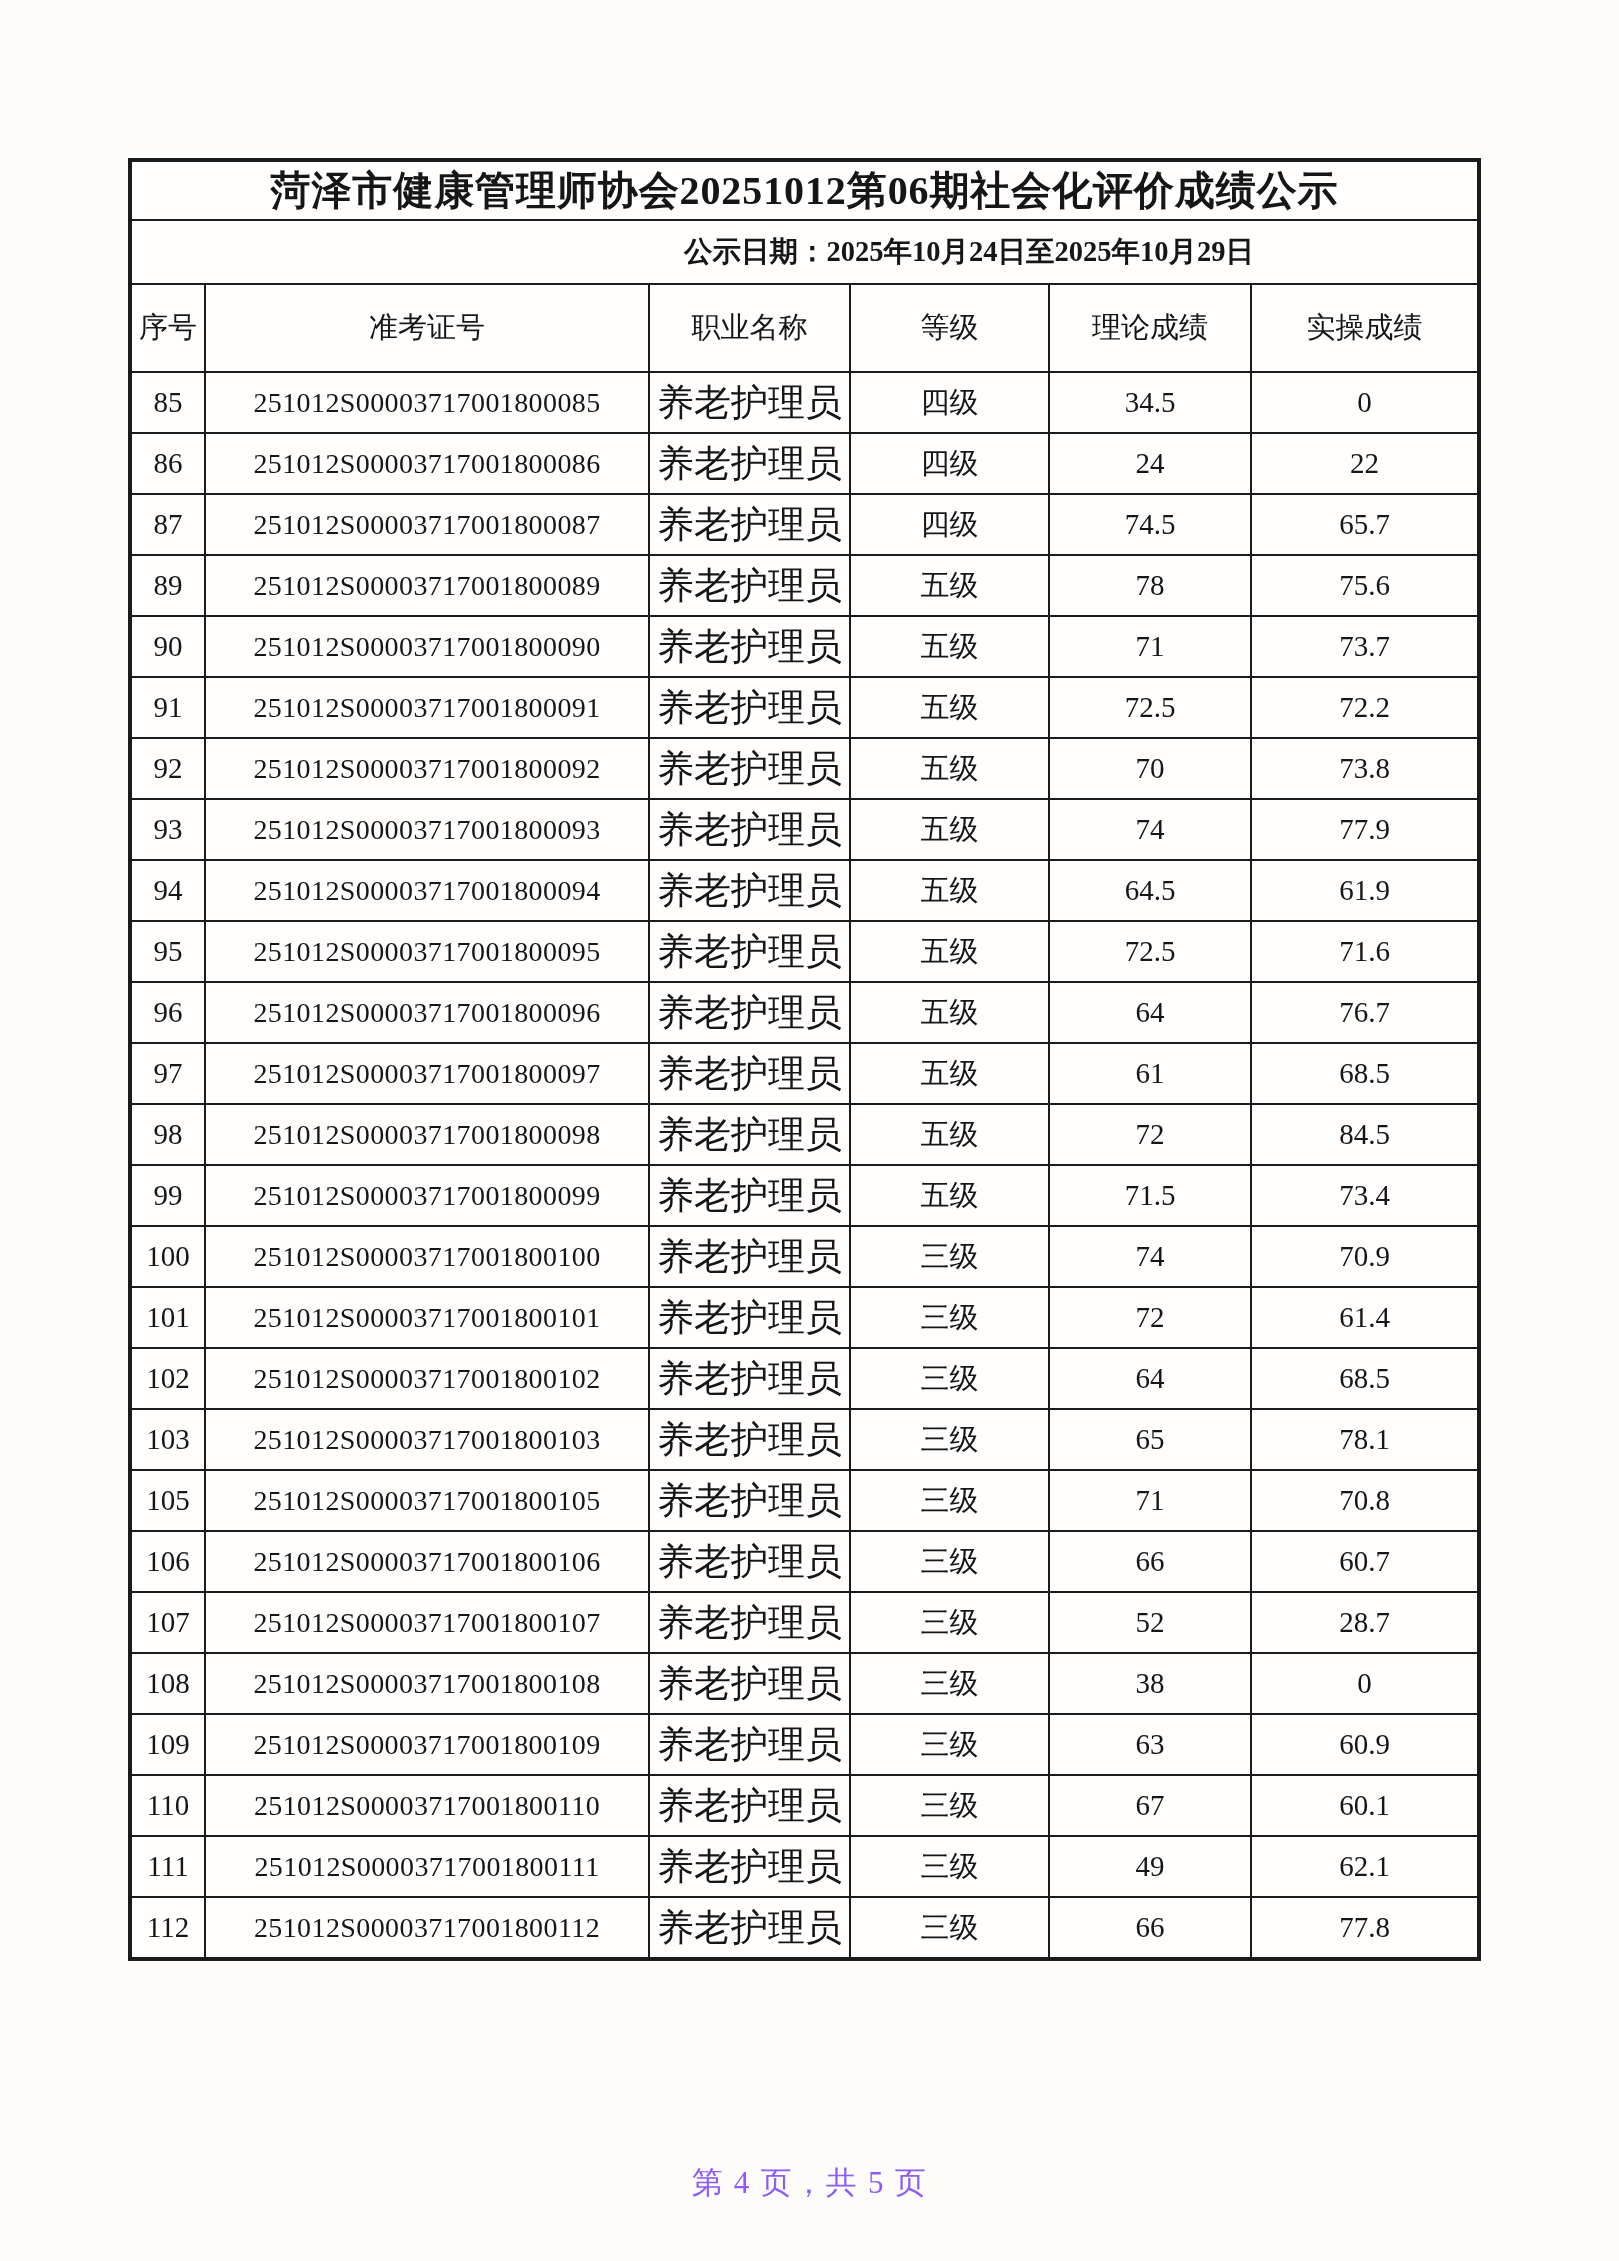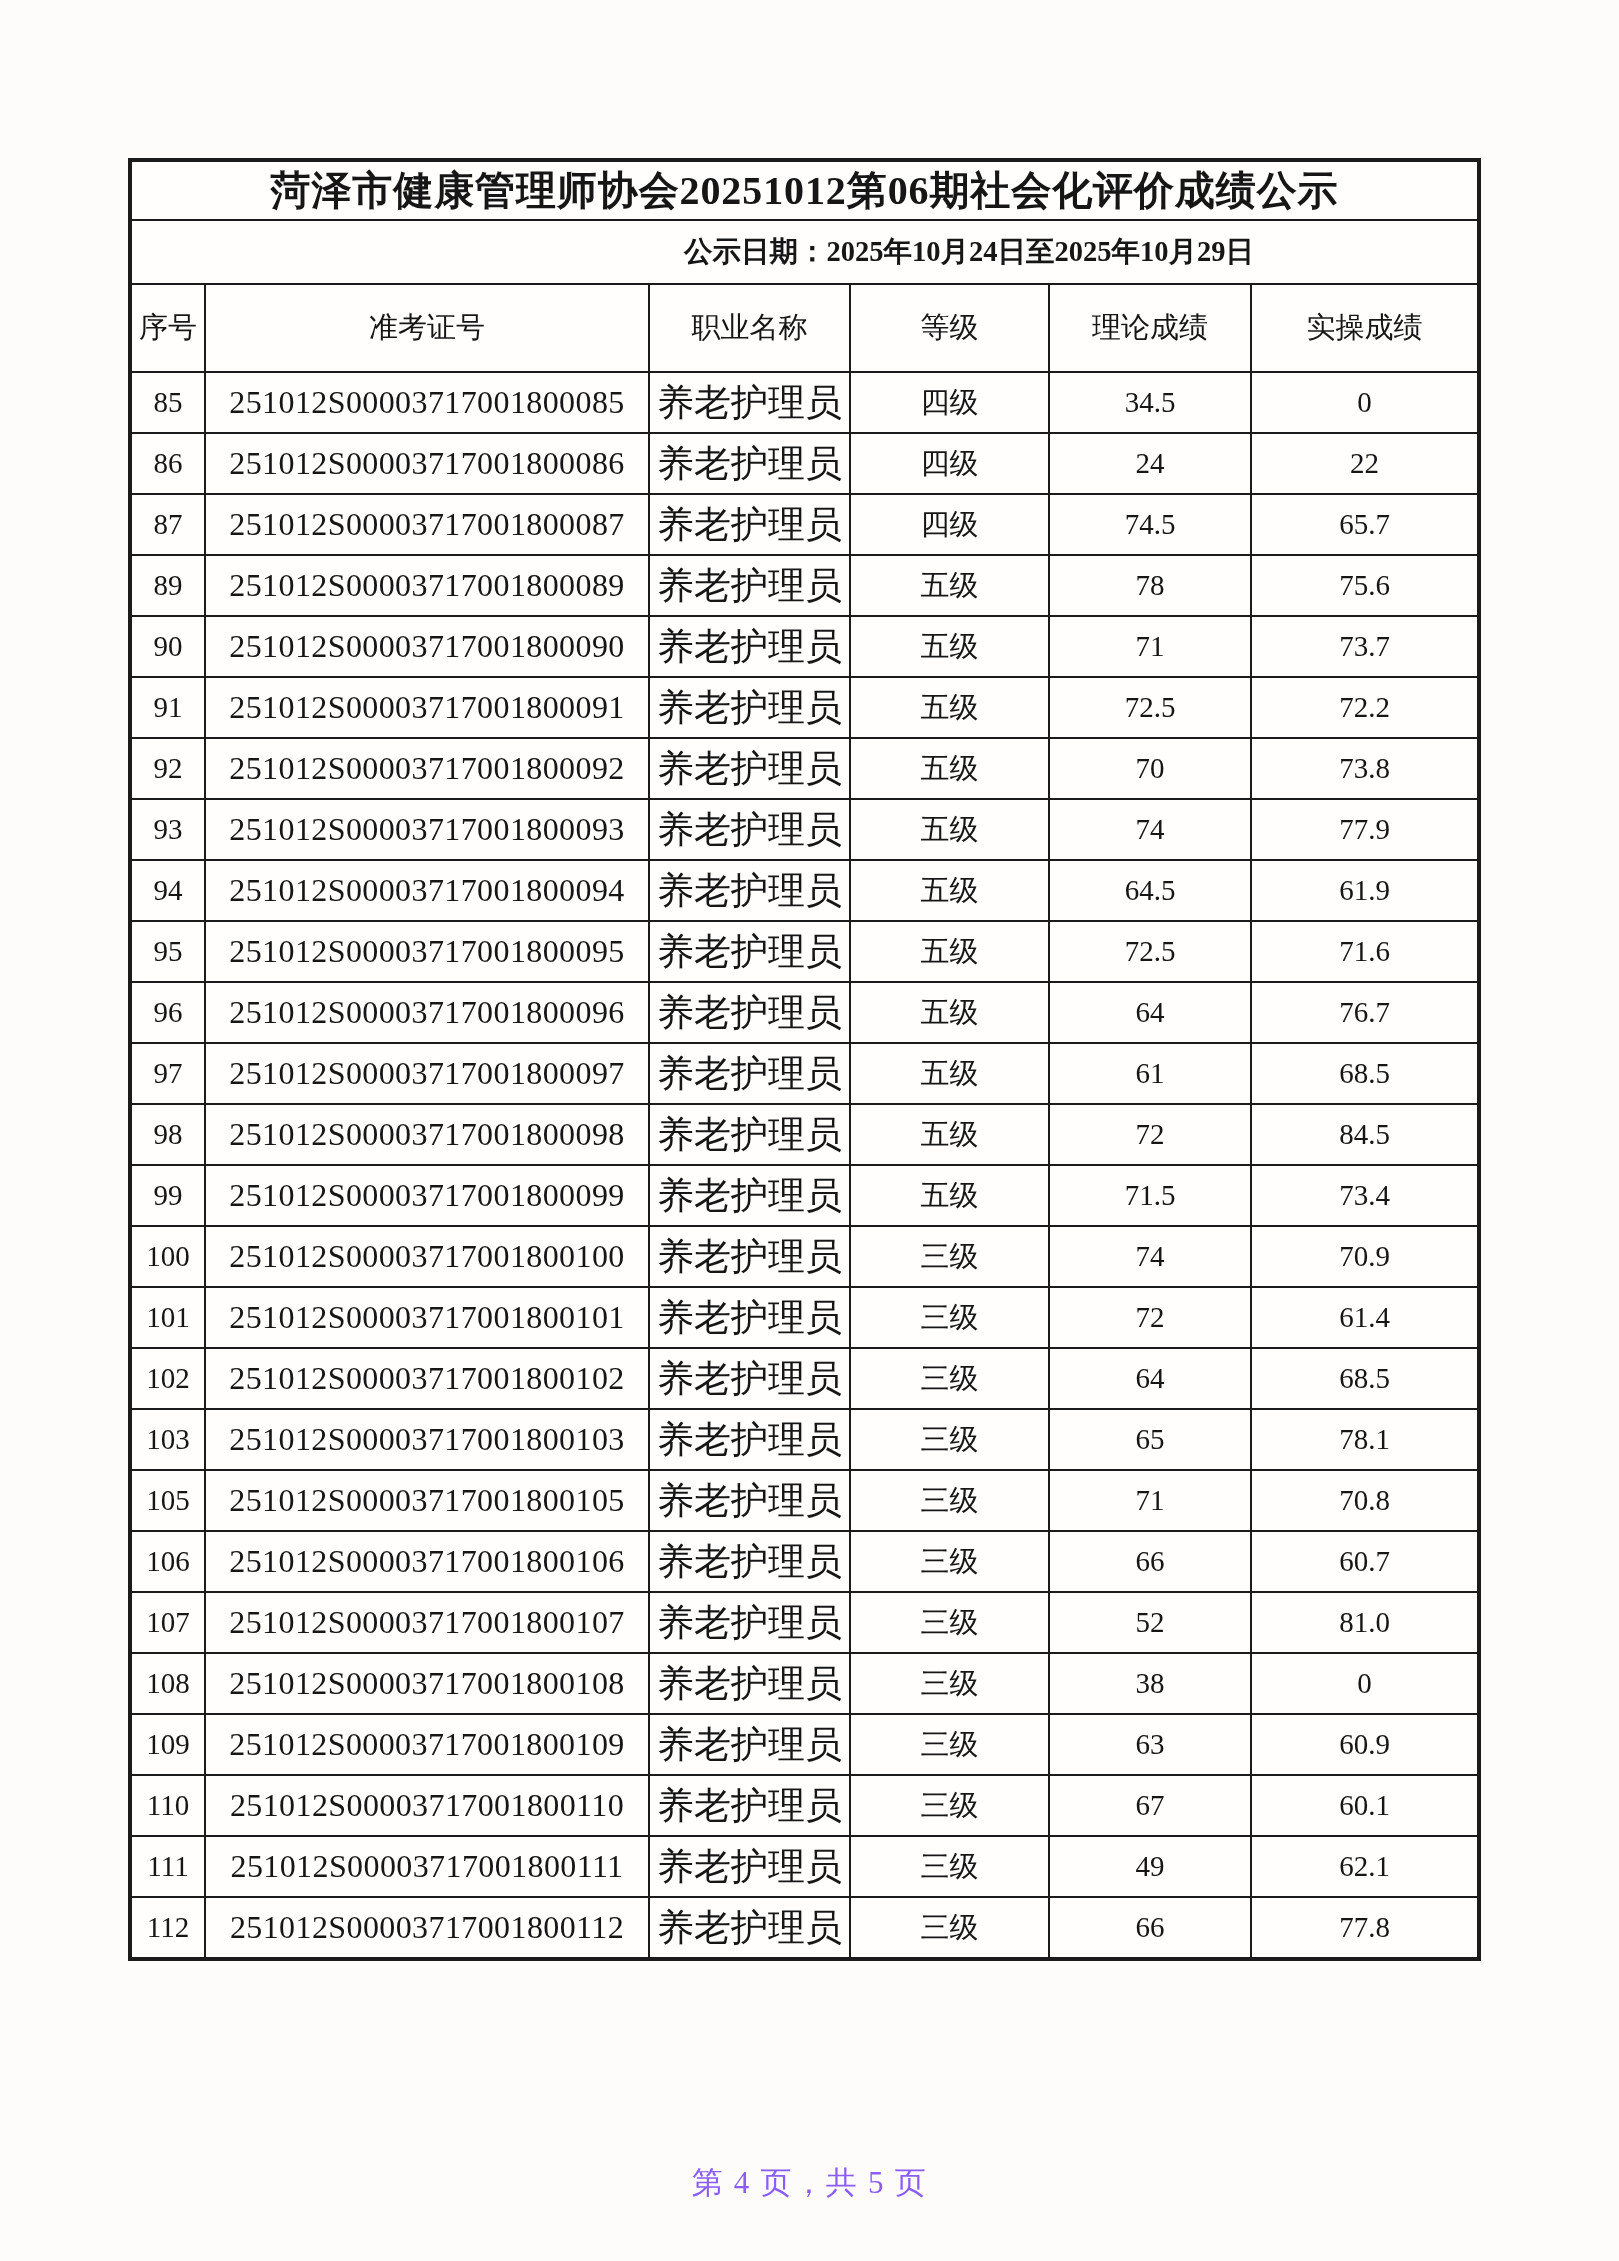--- a/index.html
+++ b/index.html
@@ -58,21 +58,21 @@
   }
   td.data-cell {
     height: 57px;
     vertical-align: middle;
     text-align: center;
     font-size: 29px;
     border-top-width: 3.5px;
     border-bottom-width: 3.5px;
     white-space: nowrap;
   }
-  td.data-cell.ticket { font-size: 32px; letter-spacing: 0.4px; }
+  td.data-cell.ticket { font-size: 28px; letter-spacing: 0.4px; }
   td.data-cell.occupation { font-size: 37px; }
   .page-footer {
     position: absolute;
     left: 0; top: 2162px;
     width: 100%;
     text-align: center;
     font-size: 31px;
     letter-spacing: 1.7px;
     color: #8b5cf6;
   }
@@ -267,21 +267,21 @@
           <td class="data-cell level">三级</td>
           <td class="data-cell theory">66</td>
           <td class="data-cell practical">60.7</td>
         </tr>
         <tr>
           <td class="data-cell seq">107</td>
           <td class="data-cell ticket">251012S00003717001800107</td>
           <td class="data-cell occupation">养老护理员</td>
           <td class="data-cell level">三级</td>
           <td class="data-cell theory">52</td>
-          <td class="data-cell practical">81.0</td>
+          <td class="data-cell practical">28.7</td>
         </tr>
         <tr>
           <td class="data-cell seq">108</td>
           <td class="data-cell ticket">251012S00003717001800108</td>
           <td class="data-cell occupation">养老护理员</td>
           <td class="data-cell level">三级</td>
           <td class="data-cell theory">38</td>
           <td class="data-cell practical">0</td>
         </tr>
         <tr>

